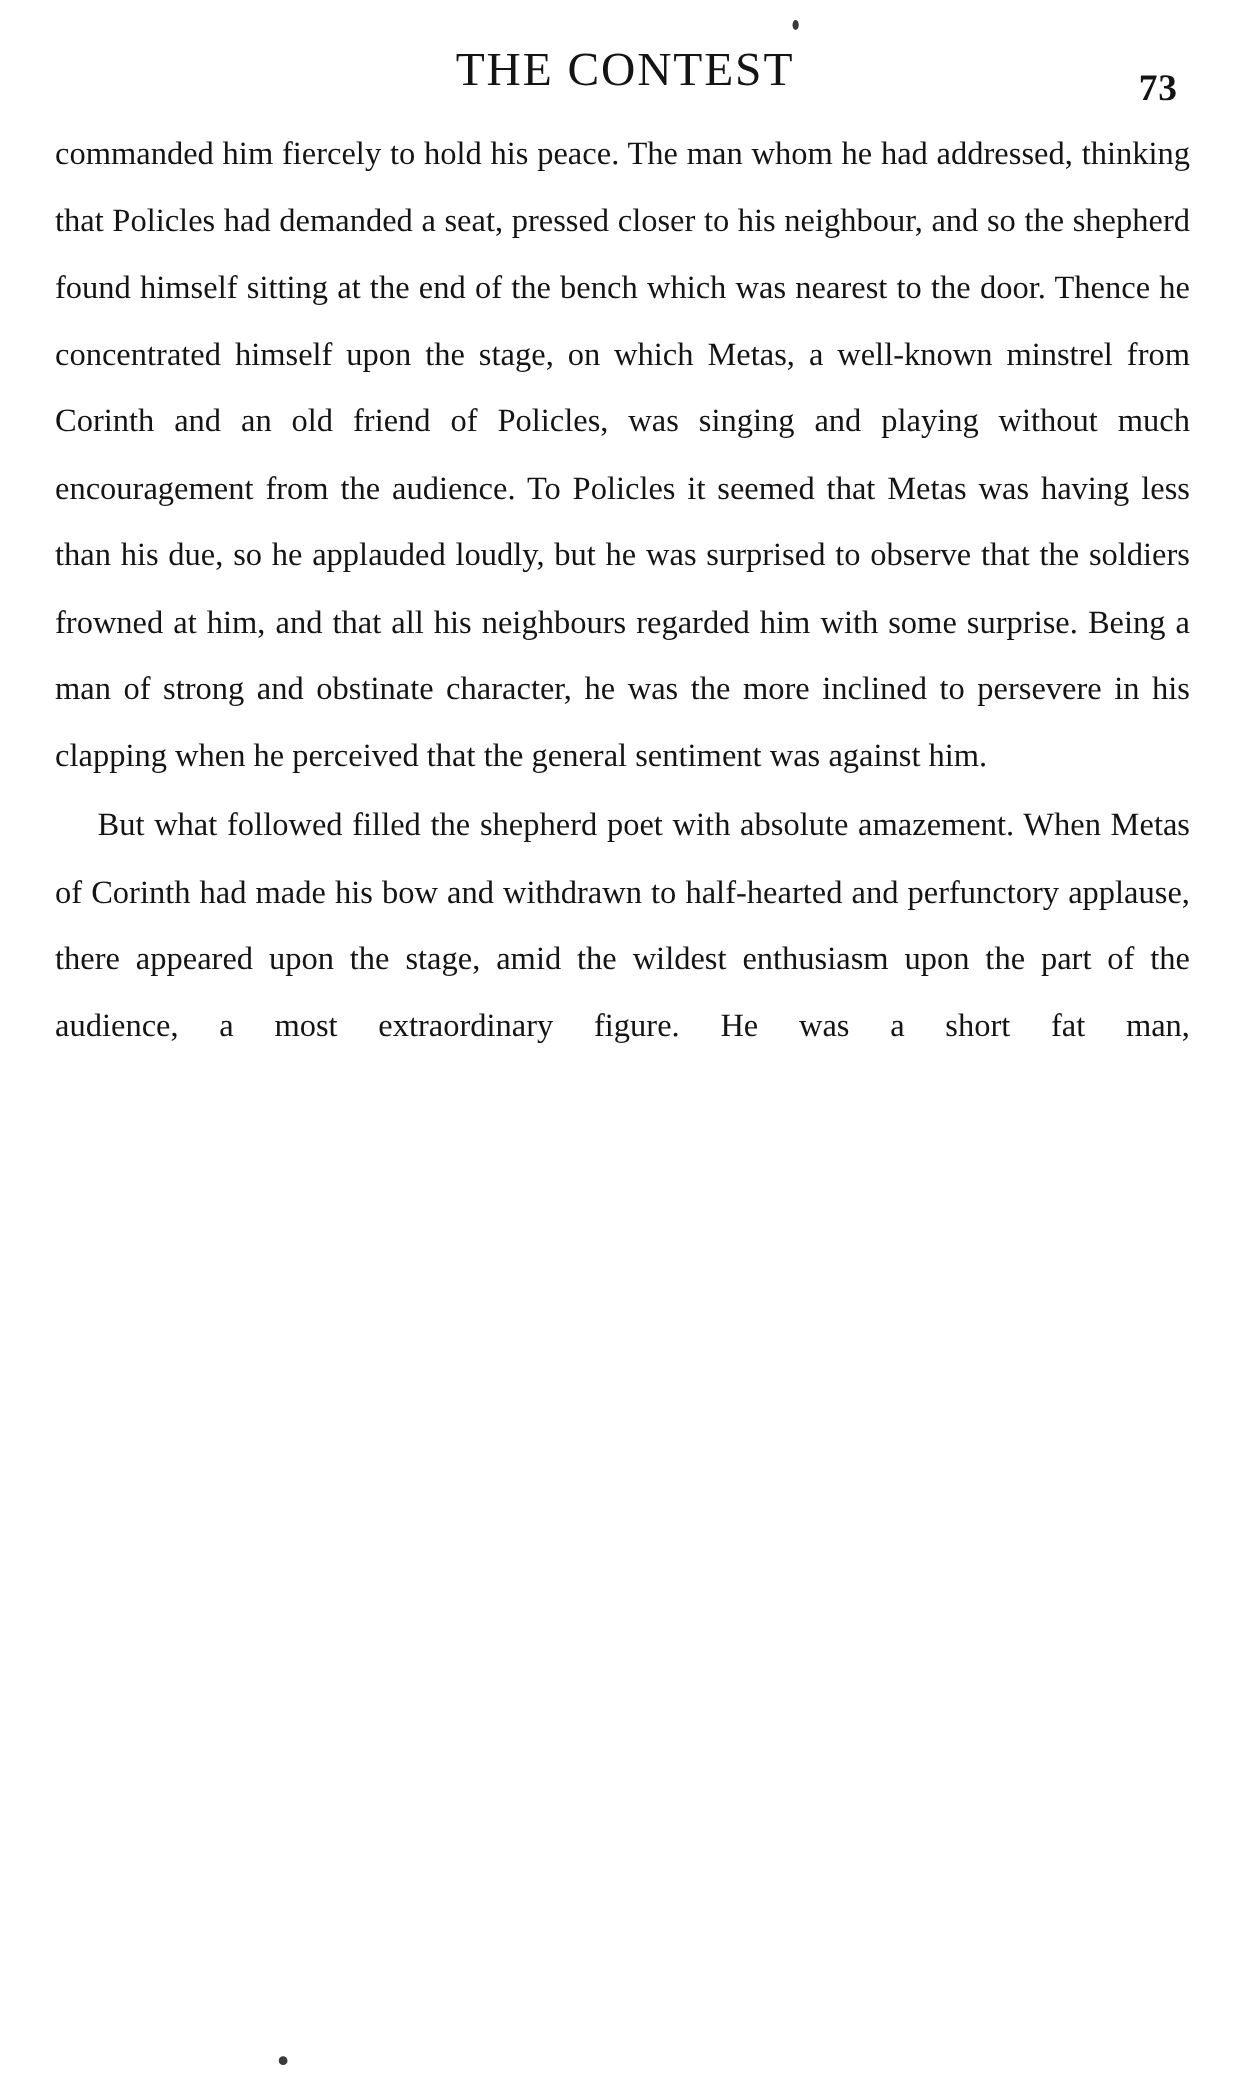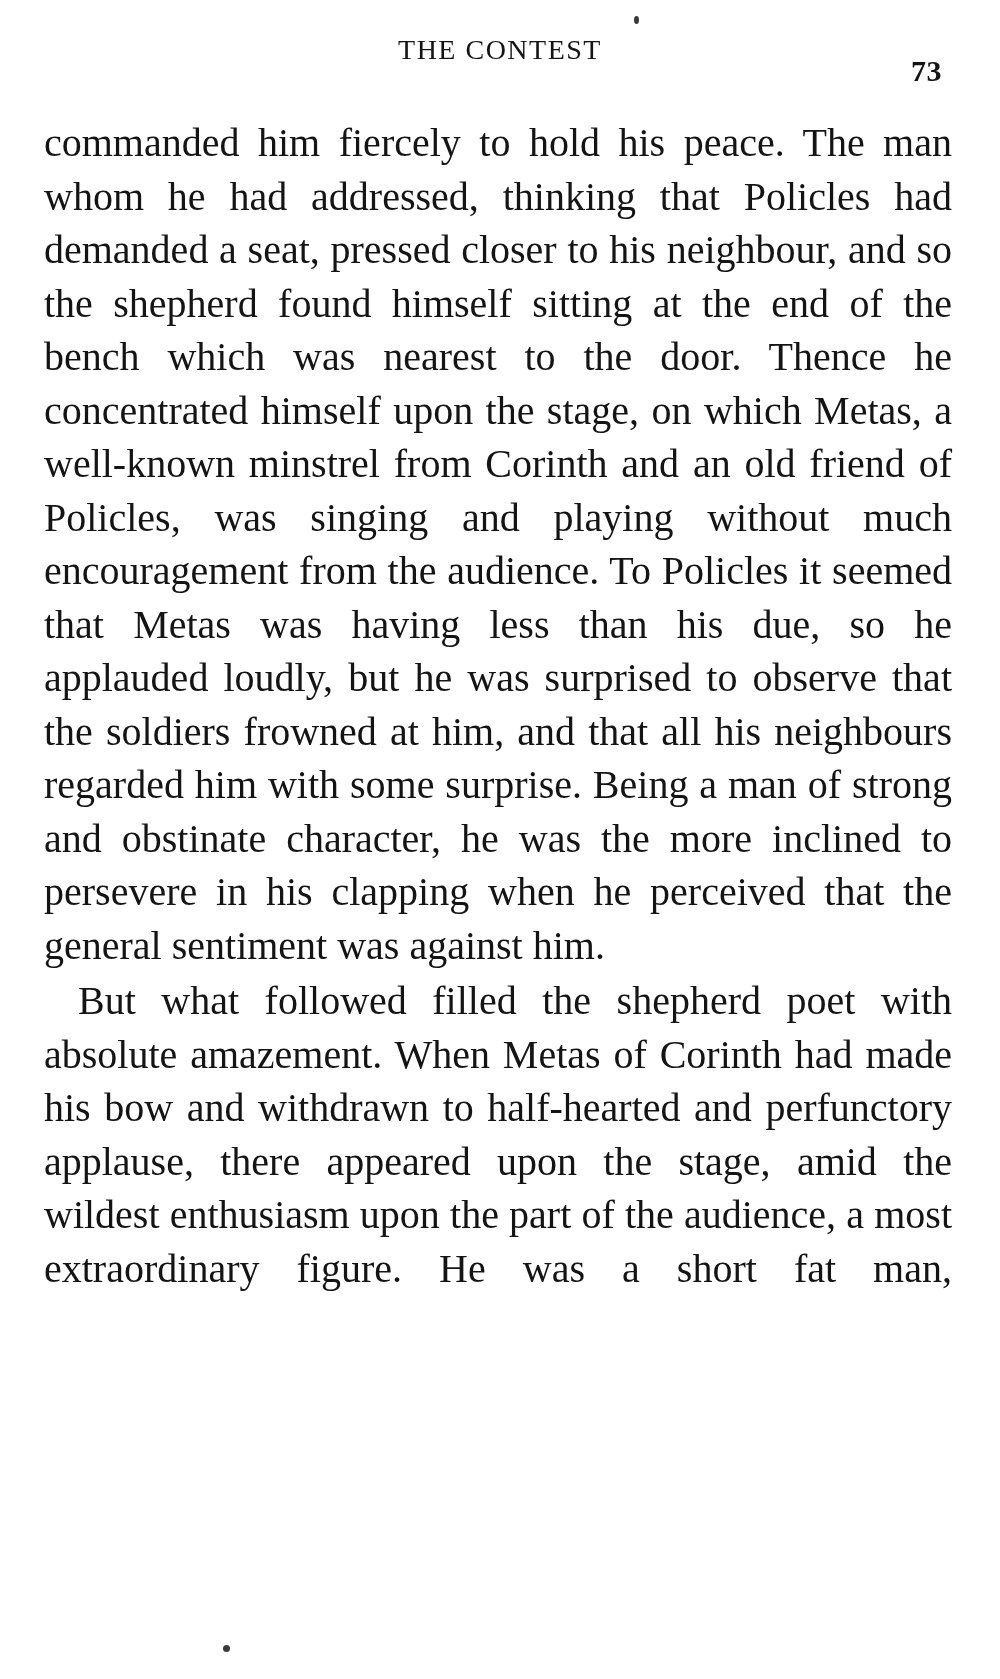--- a/index.html
+++ b/index.html
@@ -25,37 +25,36 @@
   }
   .running-head {
     display: flex;
     align-items: baseline;
     justify-content: center;
     position: relative;
     height: 62px;
     padding: 0 22px 0 22px;
   }
   .head-title {
-    font-size: 28px;
+    font-size: 38px;
     letter-spacing: 1.5px;
     font-weight: 400;
     text-align: center;
     white-space: nowrap;
   }
   .folio {
     position: absolute;
     right: 20px;
     bottom: 8px;
     font-size: 30px;
     font-weight: 700;
     letter-spacing: 0.5px;
   }
   .body-text {
-    margin-top: 20px;
-    font-size: 40px;
+    font-size: 26px;
     line-height: 53.5px;
     text-align: justify;
     text-justify: inter-word;
     padding: 0 10px 0 6px;
   }
   .para {
     margin: 0;
   }
   .para + .para {
     margin-top: 2px;

